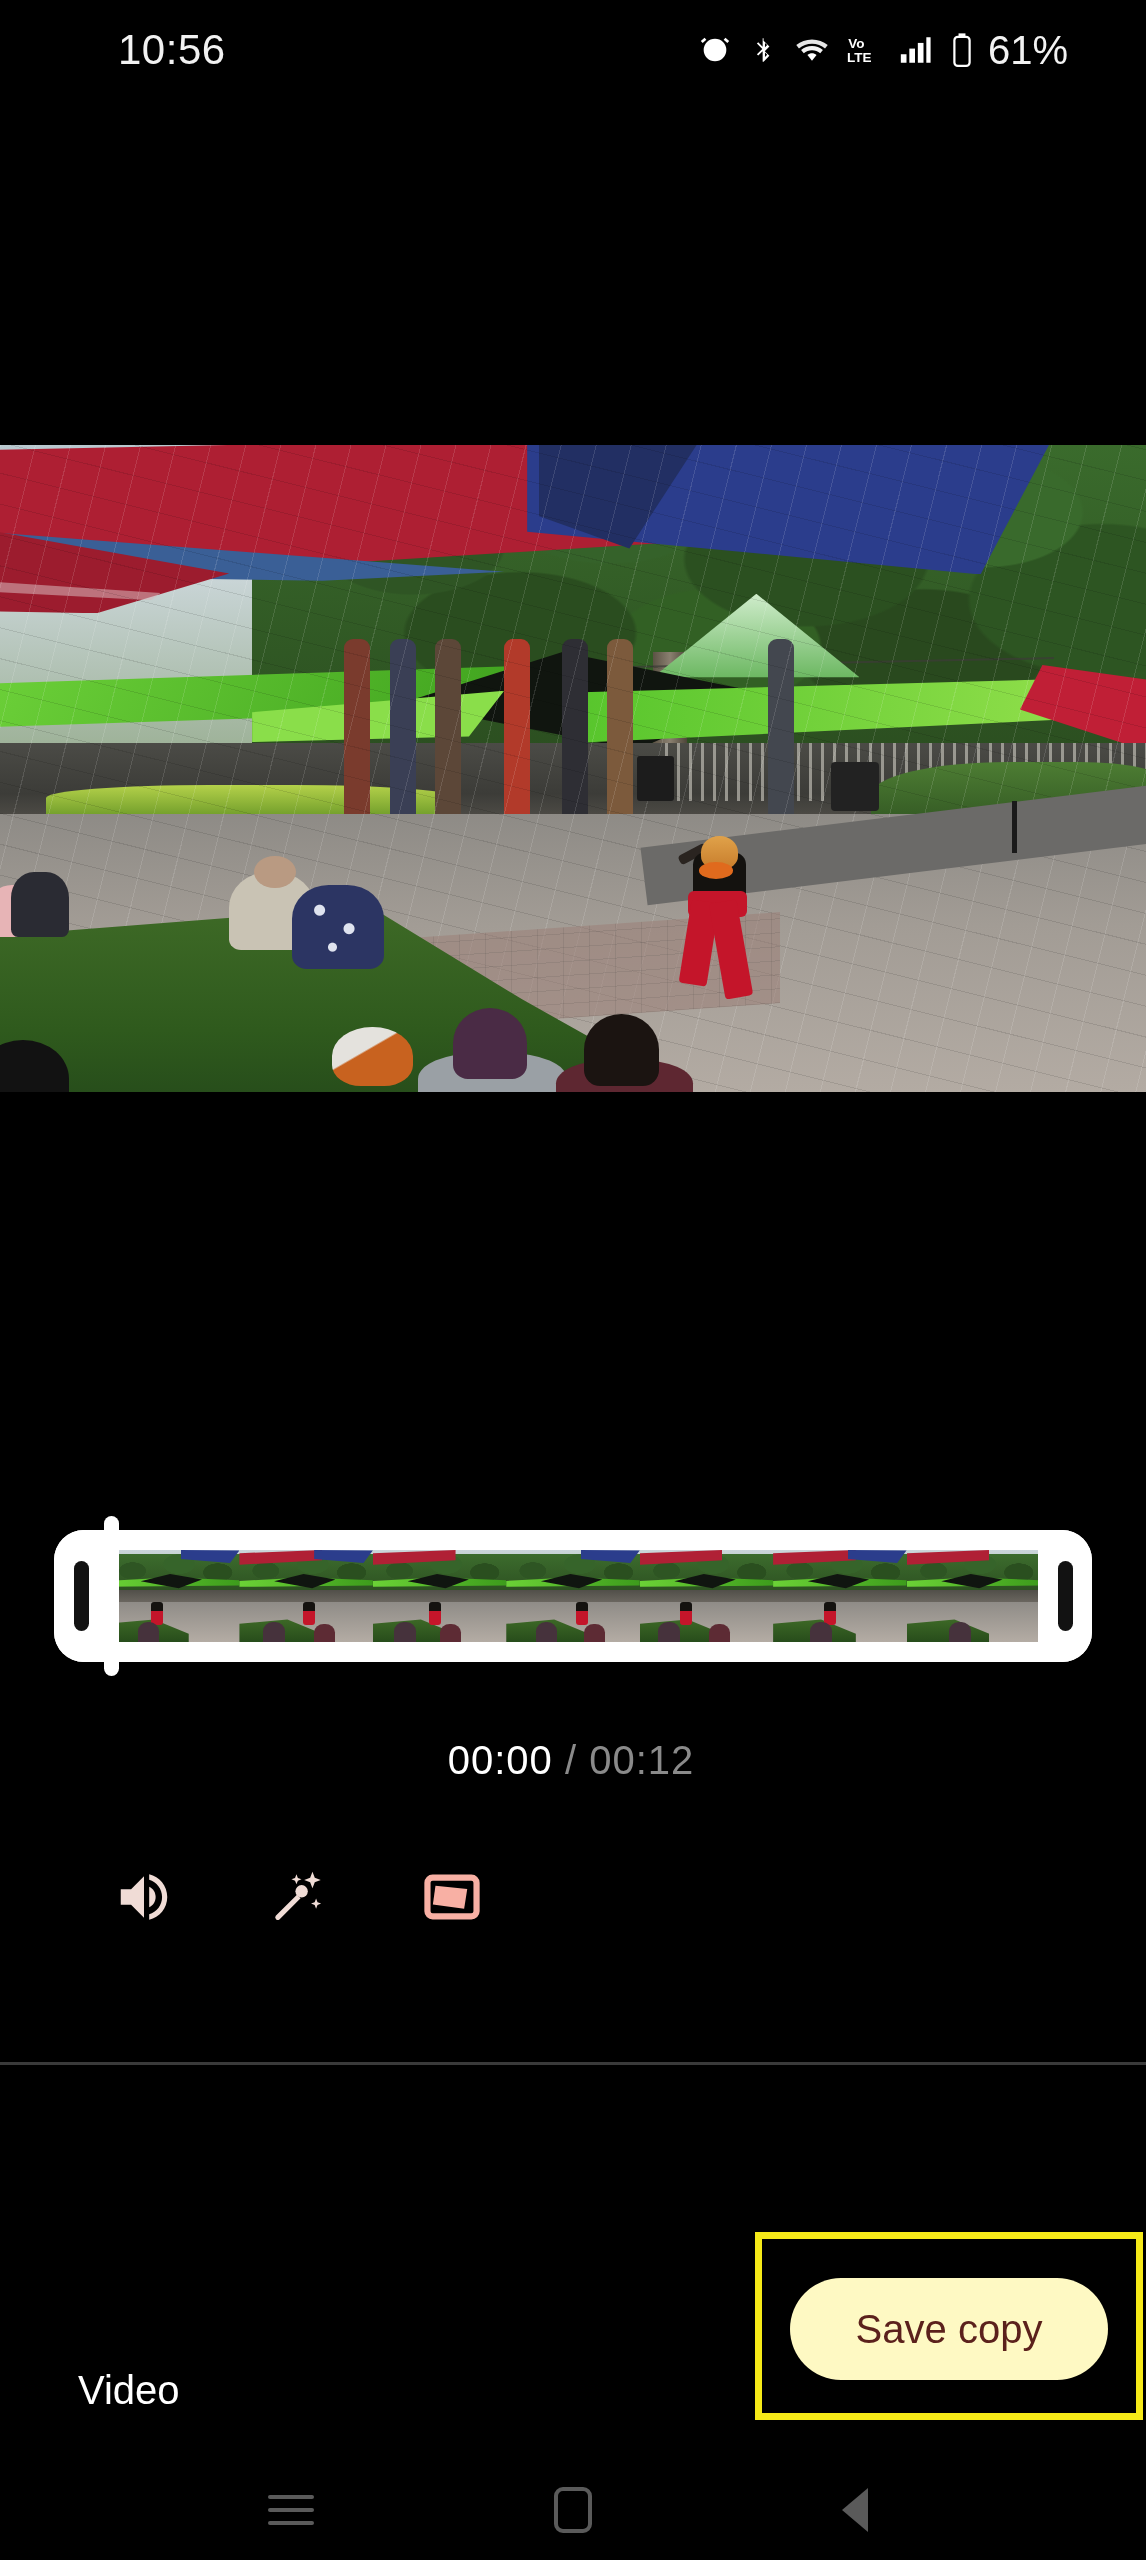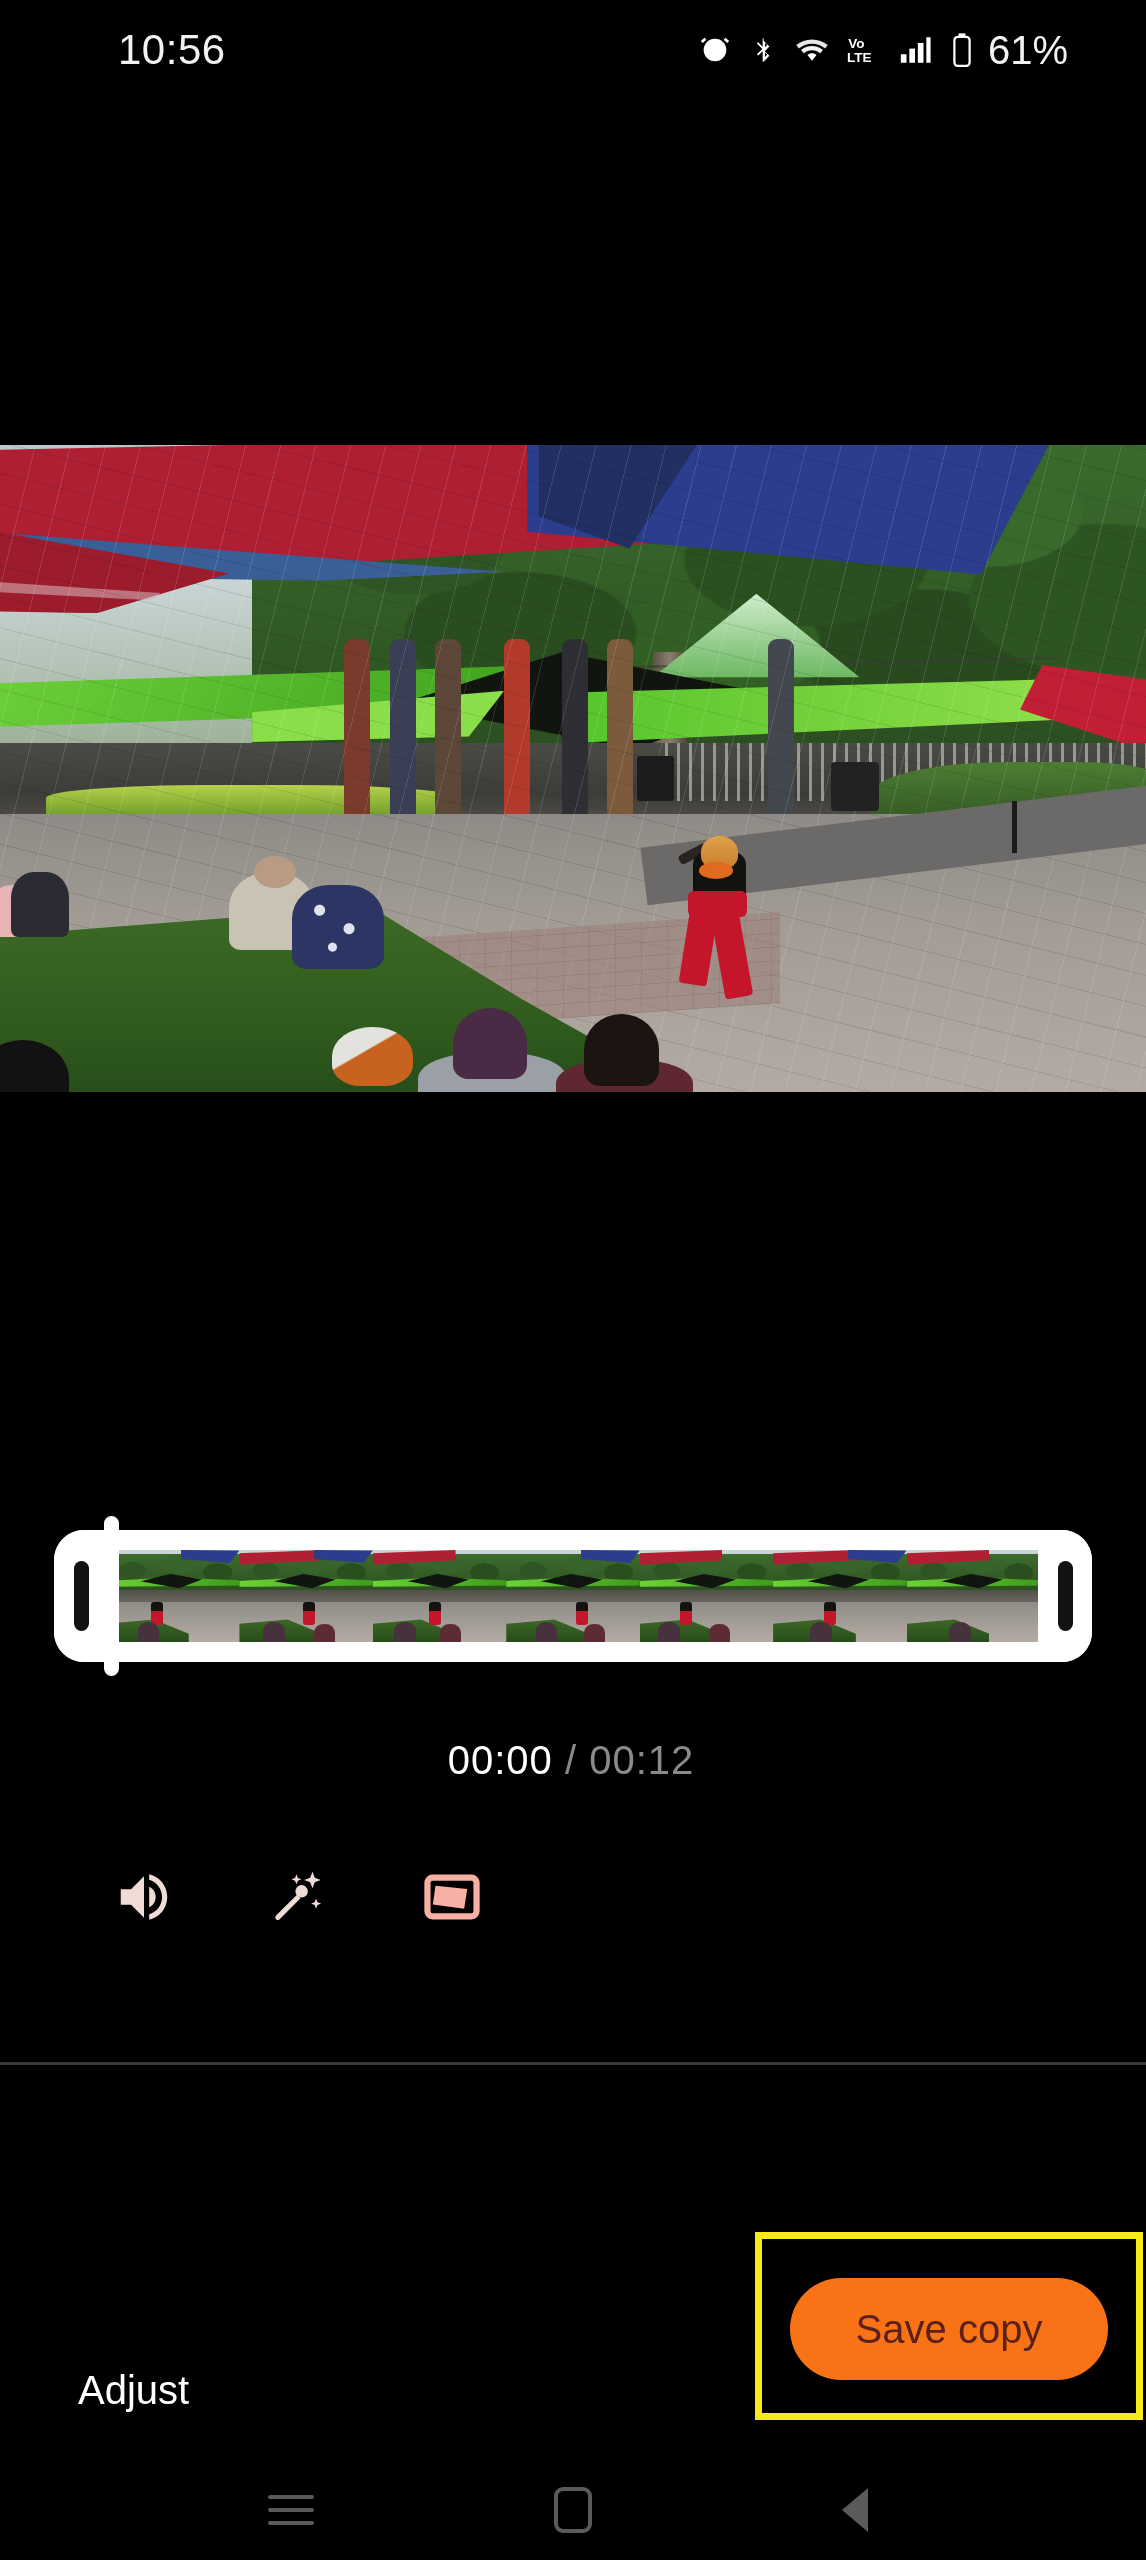--- a/index.html
+++ b/index.html
@@ -333,21 +333,21 @@
   .cancel-btn {
     position:absolute; left:78px; top:2390px; transform:translateY(-50%);
     font-size:40px; color:#ffffff;
   }
   .save-highlight {
     position:absolute; left:755px; top:2232px; width:388px; height:188px;
     border:7px solid #f6ea18; background:transparent;
   }
   .save-btn {
     position:absolute; left:790px; top:2278px; width:318px; height:102px;
-    border-radius:51px; background:#f97316; color:#5b211c;
+    border-radius:51px; background:#fef9c3; color:#5b211c;
     display:flex; align-items:center; justify-content:center;
     font-size:40px;
   }
 
   
   .navbar {
     position:absolute; left:0; top:2460px; width:1146px; height:100px;
     display:flex; align-items:center; justify-content:space-around;
     padding:0 150px;
   }
@@ -603,21 +603,21 @@
           <path d="M5.6 7.6l12.3 1.3-1.2 7.6-12.1-1.6z" fill="#f8b0a4"></path>
         </svg>
       </span>
     </div>
 
   </div>
 
   <div class="divider"></div>
 
   <div class="cancel-btn">
-    <span>Adjust</span>
+    <span>Video</span>
   </div>
   <div class="save-highlight"></div>
   <div class="save-btn">
     <span>Save copy</span>
   </div>
 
   <div class="navbar">
     <div class="nav-btn">
       <span class="nav-lines">
           <i></i>

